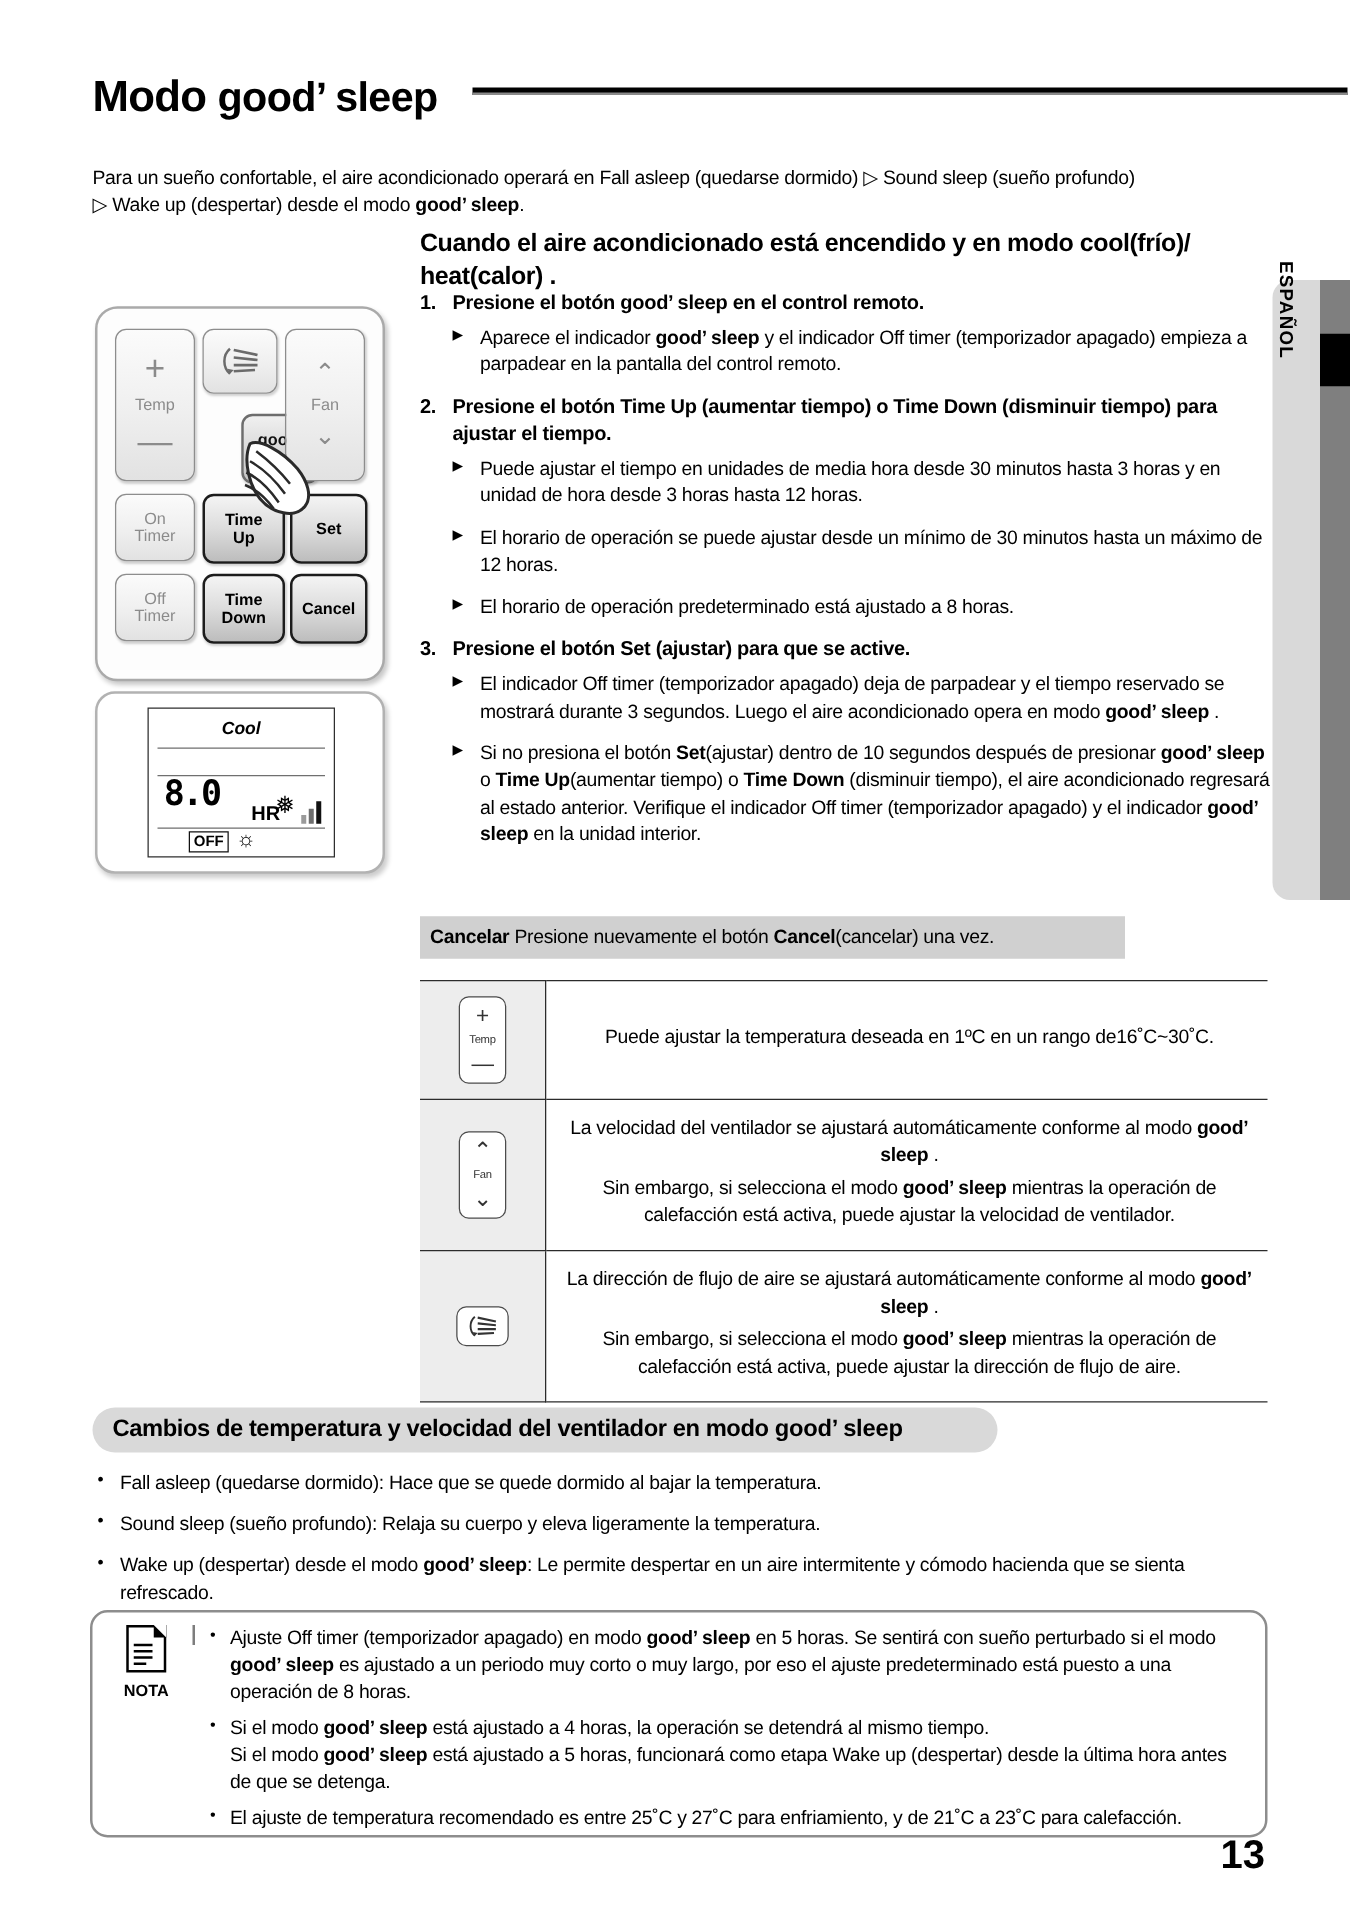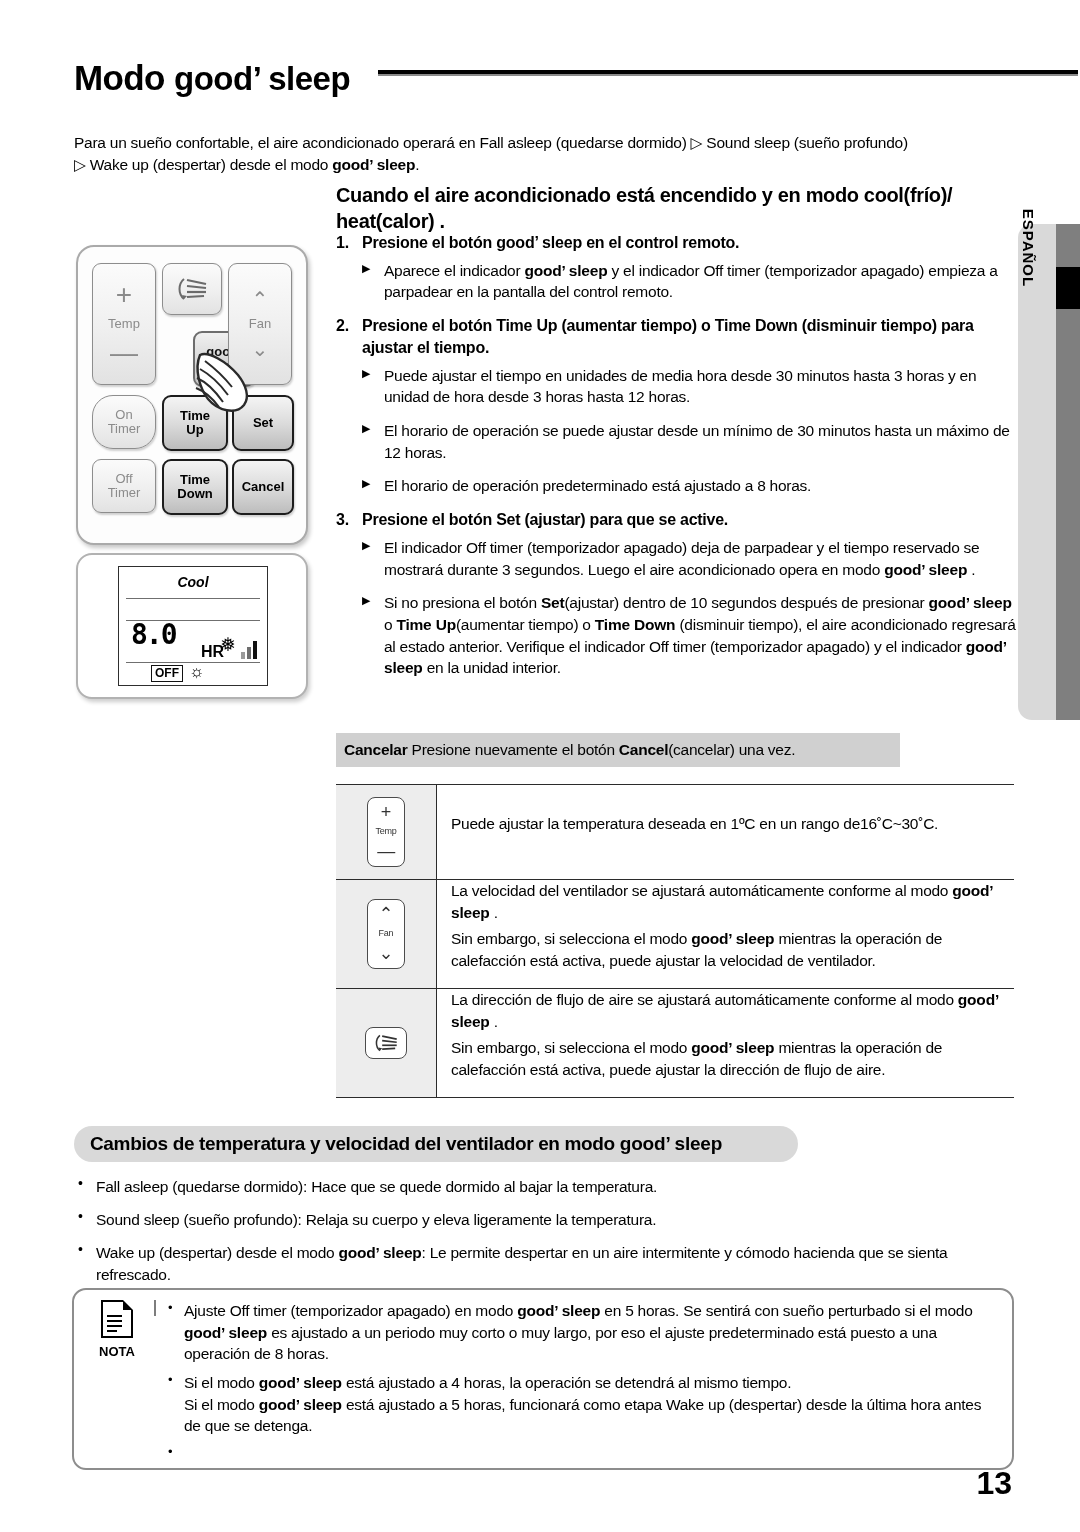--- a/index.html
+++ b/index.html
@@ -144,21 +144,21 @@
     border: 2px solid #6d6d6d;
     background: linear-gradient(180deg,#f0f0f0 0%,#d8d8d8 55%,#c5c5c5 100%);
     color: #111;
     font-weight: 700;
     margin-left: 31px;
   }
   .btn-temp  { left: 14px;  top: 16px;  width: 62px;  height: 120px; }
   .btn-fan   { left: 150px; top: 16px;  width: 62px;  height: 120px; }
   .btn-swing { left: 84px;  top: 16px;  width: 58px;  height: 50px; }
   .btn-gs    { left: 84px;  top: 84px;  width: 58px;  height: 52px; font-size: 13px; }
-  .btn-ontim { left: 14px;  top: 148px; width: 62px;  height: 52px; border-radius: 21px; }
+  .btn-ontim { left: 14px;  top: 148px; width: 62px;  height: 52px; }
   .btn-timeup{ left: 84px;  top: 148px; width: 62px;  height: 52px; }
   .btn-set   { left: 154px; top: 148px; width: 58px;  height: 52px; }
   .btn-offtim{ left: 14px;  top: 212px; width: 62px;  height: 52px; }
   .btn-timedn{ left: 84px;  top: 212px; width: 62px;  height: 52px; }
   .btn-cancel{ left: 154px; top: 212px; width: 58px;  height: 52px; }
 
   .plusminus { font-size: 28px; line-height: 1; font-weight: 400; }
   .tlabel { font-size: 13px; margin: 8px 0; }
   .chev { font-size: 20px; line-height: 1; }
 
@@ -342,22 +342,23 @@
   }
   .ftable tr:last-child td { border-bottom: 1.6px solid #2b2b2b; }
   .ftable td.icon-cell {
     width: 100px;
     background: #ededed;
     border-right: 1.6px solid #2b2b2b;
     text-align: center;
     padding: 12px 0;
   }
   .ftable td.text-cell {
-    padding: 0 10px 12px 14px;
+    padding: 12px 10px 12px 14px;
     line-height: 1.42;
+    text-align: center;
   }
   .mini-btn {
     display: inline-flex;
     flex-direction: column;
     align-items: center;
     justify-content: center;
     border: 1.6px solid #4b4b4b;
     border-radius: 8px;
     background: #fff;
     color: #333;
@@ -674,19 +675,19 @@
     <div class="note-icon">
       <span class="doc">
         <i class="ln"></i><i class="ln"></i><i class="ln"></i><i class="ln"></i>
       </span>
       <div class="nlabel">NOTA</div>
     </div>
     <div class="note-divider"></div>
     <div class="note-body">
         <div class="nbullet"><span class="bd">•</span><span>Ajuste Off timer (temporizador apagado) en modo </span><span class="gs-b" style="font-weight: 700;">good’ sleep</span><span> en 5 horas. Se sentirá con sueño perturbado si el modo </span><span class="gs-b" style="font-weight: 700;">good’ sleep</span><span> es ajustado a un periodo muy corto o muy largo, por eso el ajuste predeterminado está puesto a una operación de 8 horas.</span></div>
         <div class="nbullet"><span class="bd">•</span><span>Si el modo </span><span class="gs-b" style="font-weight: 700;">good’ sleep</span><span> está ajustado a 4 horas, la operación se detendrá al mismo tiempo.</span><br><span>Si el modo </span><span class="gs-b" style="font-weight: 700;">good’ sleep</span><span> está ajustado a 5 horas, funcionará como etapa Wake up (despertar) desde la última hora antes de que se detenga.</span></div>
-        <div class="nbullet"><span class="bd">•</span></div>
+        <div class="nbullet"><span class="bd">•</span><span>El ajuste de temperatura recomendado es entre 25˚C y 27˚C para enfriamiento, y de 21˚C a 23˚C para calefacción.</span></div>
       </div>
   </div>
 
   <div class="pageno">13</div>
 
 </div>
 
 </body></html>

